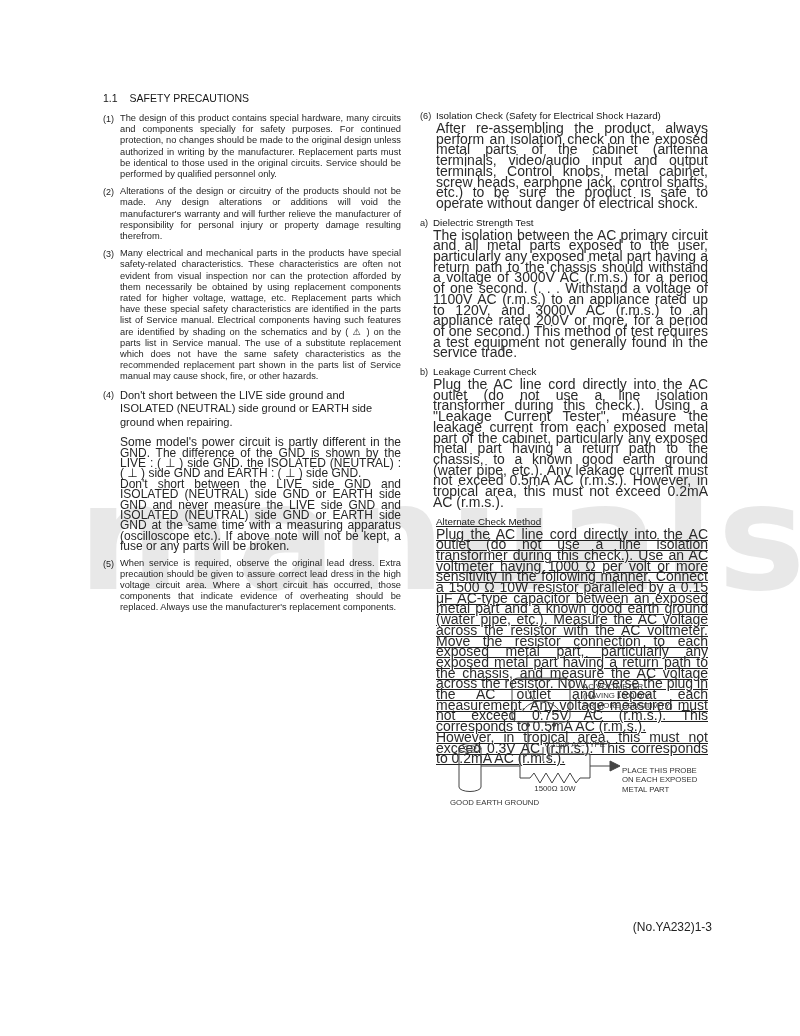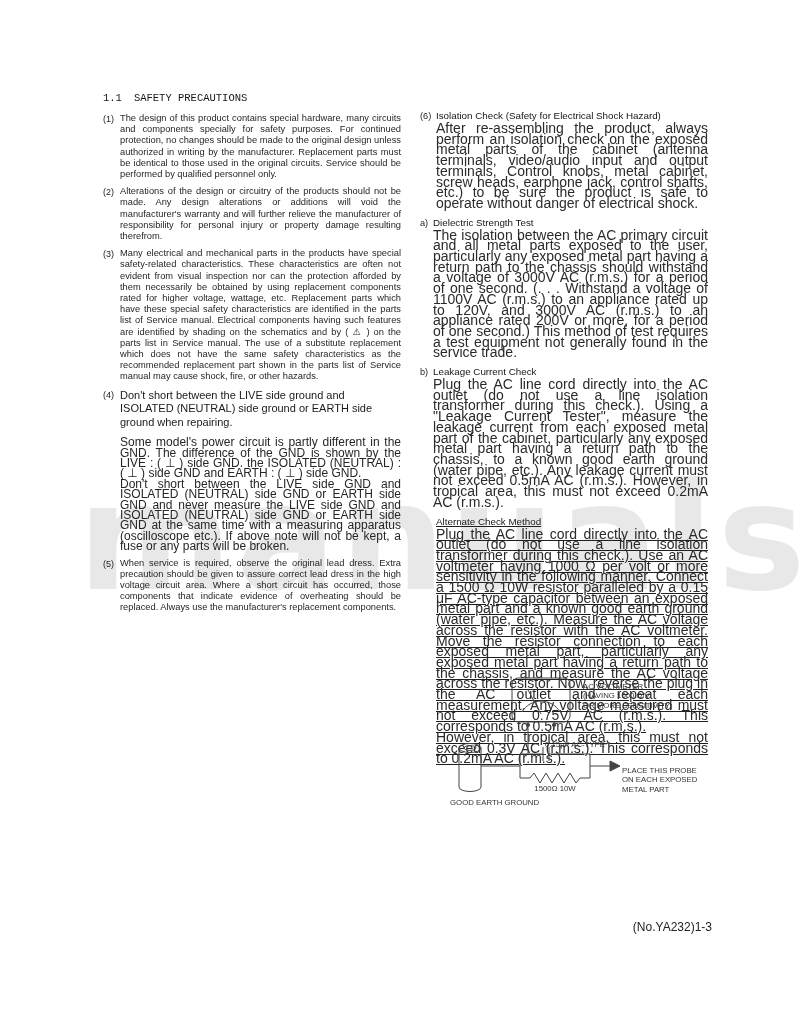--- a/index.html
+++ b/index.html
@@ -14,21 +14,21 @@
 
   .watermark {
     position:absolute; left:78px; top:452px; font-size:148px; font-weight:700;
     color:rgba(150,150,150,0.22); letter-spacing:4px; white-space:nowrap;
     font-family:"DejaVu Sans", sans-serif; pointer-events:none; z-index:0;
   }
 
   .col-left  { position:absolute; left:103px; top:92px;  width:298px; z-index:1; }
   .col-right { position:absolute; left:420px; top:110px; width:288px; z-index:1; }
 
-  .sec-heading { font-size:10.5px; margin-bottom:9px; color:#161616;font-family:Liberation Mono, monospace; }
+  .sec-heading { font-size:10.5px; margin-bottom:9px; color:#161616; }
   .sec-heading .sec-title { margin-left:12px; }
 
   .item { display:flex; margin-bottom:6px; }
   .item .num { width:17px; flex:none; font-size:9px; padding-top:1px; color:#222; }
   .para { flex:1; font-size:9.3px; line-height:11.2px; text-align:justify;
     white-space:pre-line; color:#262626; }
   .lead-big { font-size:11px; line-height:13.5px; margin-bottom:8px; color:#1a1a1a; }
   .sub-small { font-size:12px; line-height:10.4px; }
 
   .r-item { display:flex; margin-bottom:8px; }

